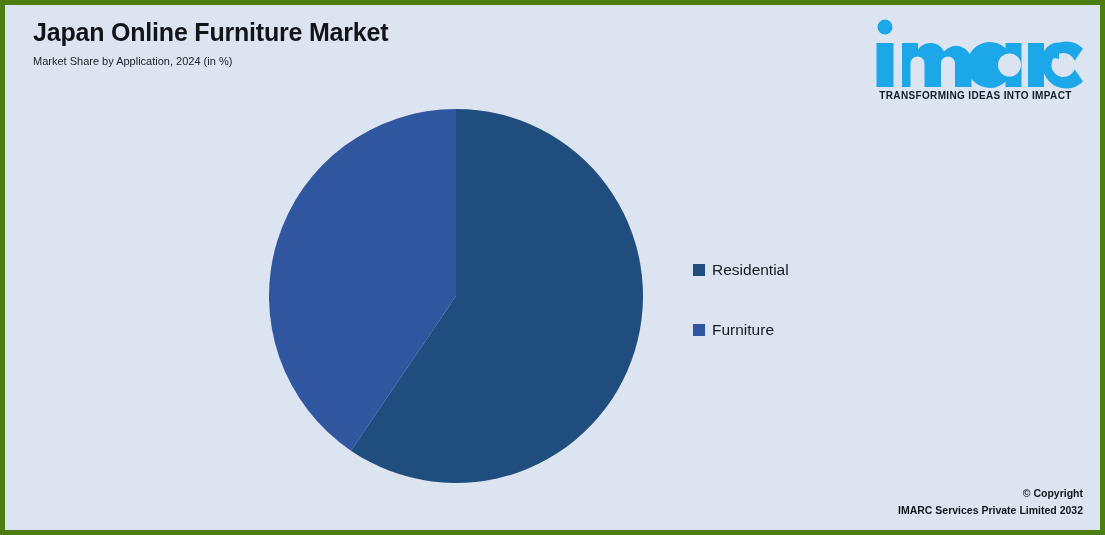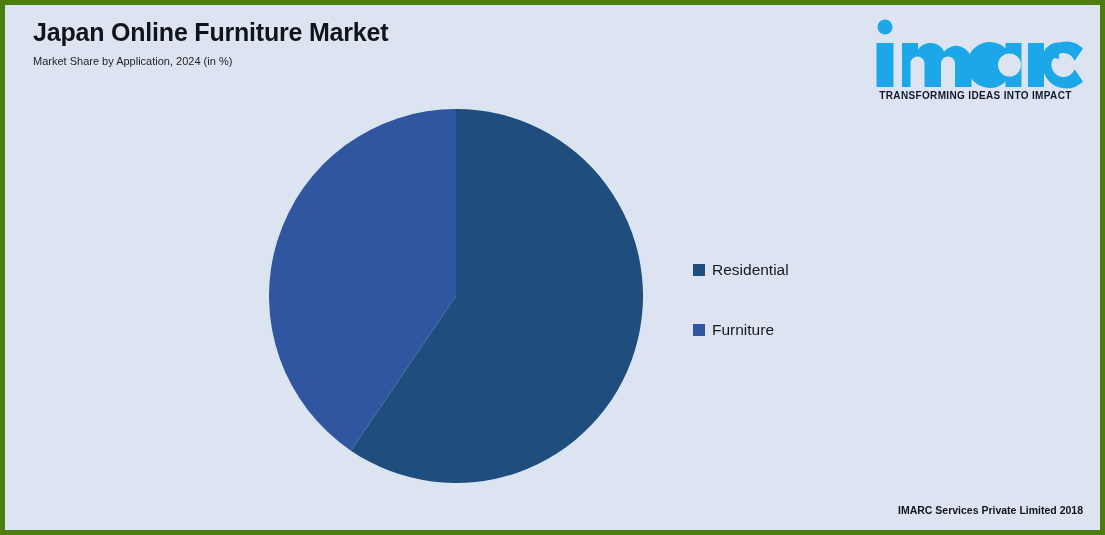--- a/index.html
+++ b/index.html
@@ -154,16 +154,17 @@
       <span class="legend-swatch" style="background:#1f4e7e"></span>
       <span class="legend-label">Residential</span>
     </div>
     <div class="legend-item">
       <span class="legend-swatch" style="background:#2f569e"></span>
       <span class="legend-label">Furniture</span>
     </div>
   </div>
 
   <div id="copyright">
-    <div>IMARC Services Private Limited 2018</div>
+    <div>© Copyright</div>
+    <div>IMARC Services Private Limited 2032</div>
   </div>
 
 </div>
 
 </body></html>

